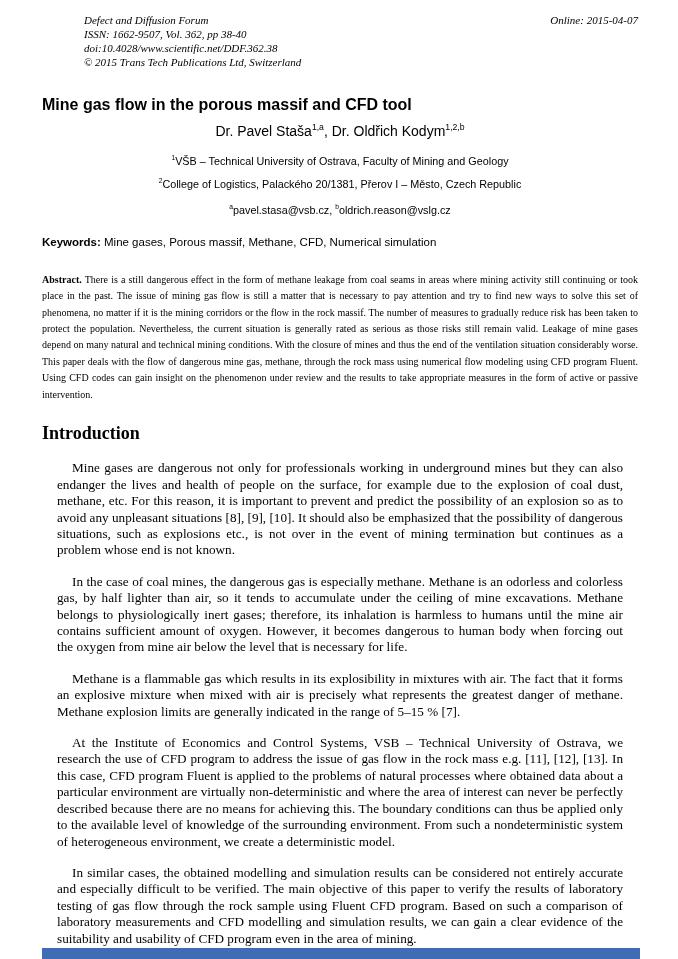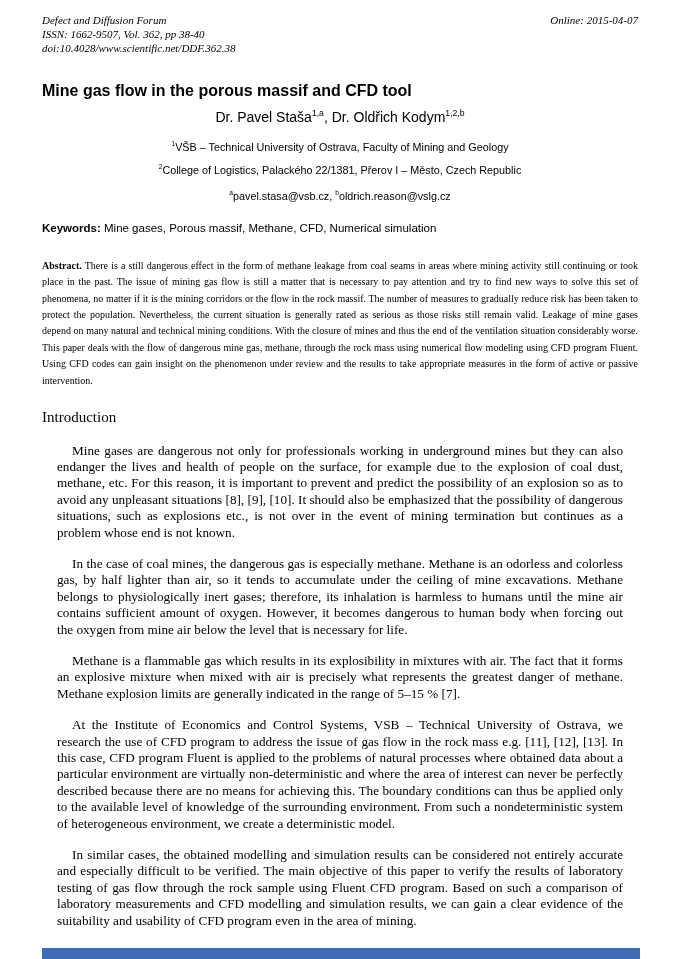--- a/index.html
+++ b/index.html
@@ -22,21 +22,21 @@
   
   .header-row {
     display: flex;
     justify-content: space-between;
     align-items: flex-start;
     font-family: "Liberation Serif", serif;
     font-style: italic;
     font-size: 11px;
     line-height: 1.27;
   }
-  .header-left div { white-space: nowrap; }
+  .header-left div { white-space: nowrap; margin-left: 42px; }
   .header-right { white-space: nowrap; margin-left: 32px; }
   
   .paper-title {
     margin: 25px 0 0 0;
     text-align: left;
     font-family: "Liberation Sans", sans-serif;
     font-weight: bold;
     font-size: 16px;
     line-height: 1.2;
   }
@@ -72,22 +72,22 @@
     font-family: "Liberation Serif", serif;
     font-size: 10px;
     line-height: 16.4px;
     text-align: justify;
   }
   .abstract-para b { font-weight: bold; }
   
   .section-heading {
     margin: 19px 0 4px 0;
     font-family: "Liberation Serif", serif;
-    font-weight: normal;
-    font-size: 15px;
+    font-weight: bold;
+    font-size: 18px;
     line-height: 1.3;
   }
   .body-para {
     margin: 15px;
     font-family: "Liberation Serif", serif;
     font-size: 13.2px;
     line-height: 16.4px;
     text-align: justify;
     text-indent: 15px;
   }
@@ -104,34 +104,35 @@
 </head>
 <body>
 
 <div class="page">
 
   <div class="header-row">
     <div class="header-left">
       <div>Defect and Diffusion Forum</div>
       <div>ISSN: 1662-9507, Vol. 362, pp 38-40</div>
       <div>doi:10.4028/www.scientific.net/DDF.362.38</div>
+      <div>© 2015 Trans Tech Publications Ltd, Switzerland</div>
     </div>
     <div class="header-right">Online: 2015-04-07</div>
   </div>
 
   <h1 class="paper-title">Mine gas flow in the porous massif and CFD tool</h1>
 
   <div class="authors-line"><span>Dr. Pavel Staša</span><sup>1,a</sup><span>, </span><span>Dr. Oldřich Kodym</span><sup>1,2,b</sup></div>
 
   <div class="affil-group-1">
     <div class="affil-line"><sup>1</sup><span>VŠB – Technical University of Ostrava, Faculty of Mining and Geology</span></div>
   </div>
 
   <div class="affil-group-2">
-    <div class="affil-line"><sup>2</sup><span>College of Logistics, Palackého 22/1381, Přerov I – Město, Czech Republic</span></div>
+    <div class="affil-line"><sup>2</sup><span>College of Logistics, Palackého 20/1381, Přerov I – Město, Czech Republic</span></div>
   </div>
 
   <div class="affil-line emails-line"><sup>a</sup><span>pavel.stasa@vsb.cz, </span><sup>b</sup><span>oldrich.reason@vslg.cz</span></div>
 
   <p class="keywords-line"><b>Keywords:</b><span> Mine gases, Porous massif, Methane, CFD, Numerical simulation</span></p>
 
   <p class="abstract-para"><b>Abstract.</b><span> There is a still dangerous effect in the form of methane leakage from coal seams in areas where mining activity still continuing or took place in the past. The issue of mining gas flow is still a matter that is necessary to pay attention and try to find new ways to solve this set of phenomena, no matter if it is the mining corridors or the flow in the rock massif. The number of measures to gradually reduce risk has been taken to protect the population. Nevertheless, the current situation is generally rated as serious as those risks still remain valid. Leakage of mine gases depend on many natural and technical mining conditions. With the closure of mines and thus the end of the ventilation situation considerably worse. This paper deals with the flow of dangerous mine gas, methane, through the rock mass using numerical flow modeling using CFD program Fluent. Using CFD codes can gain insight on the phenomenon under review and the results to take appropriate measures in the form of active or passive intervention.</span></p>
 
   <h2 class="section-heading">Introduction</h2>
 

